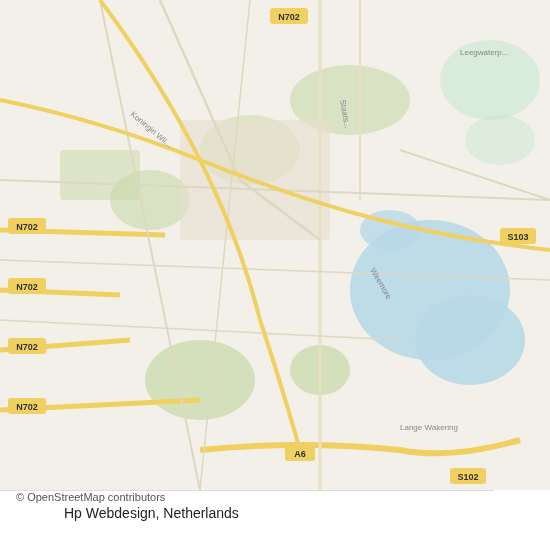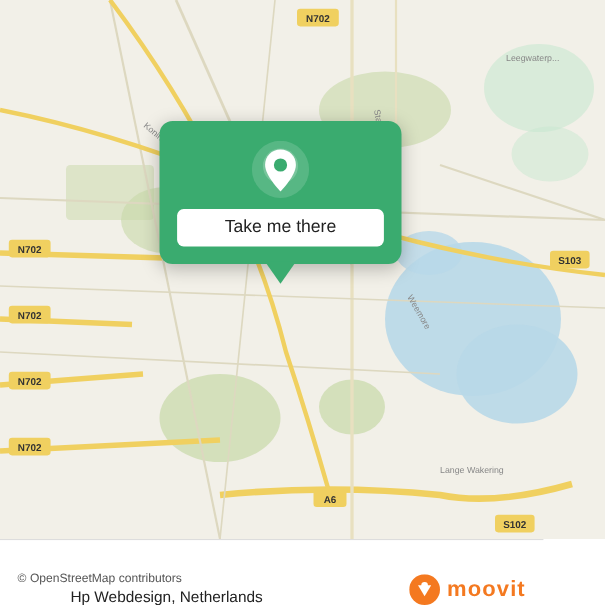--- a/index.html
+++ b/index.html
@@ -74,21 +74,21 @@
       width: 100%;
       text-align: center;
     }
 
     #footer {
       width: 494px;
       height: 60px;
       background: #fff;
       border-top: 1px solid #ddd;
       display: flex;
-      align-items: flex-end;
+      align-items: flex-start;
       justify-content: space-between;
       padding: 0 16px;
     }
 
     #footer-left {
       display: flex;
       flex-direction: column;
       gap: 2px;
     }
 
@@ -196,44 +196,21 @@
 
     <text x="340" y="100" font-size="8" fill="#888" transform="rotate(80, 340, 100)">Staats...</text>
 
     <text x="460" y="55" font-size="8" fill="#888">Leegwaterp...</text>
 
     <text x="400" y="430" font-size="8" fill="#888">Lange Wakering</text>
 
     <text x="130" y="115" font-size="8" fill="#888" transform="rotate(40, 130, 115)">Koningin Wil...</text>
   </svg>
 
-  <div id="popup-card">
-
-    <svg id="pin-icon" viewBox="0 0 52 52" xmlns="http://www.w3.org/2000/svg">
-      <circle cx="26" cy="26" r="26" fill="white" opacity="0.15"></circle>
-
-      <circle cx="26" cy="23" r="16" fill="white" opacity="0.2"></circle>
-
-      <path d="M26 8 C18 8 12 14 12 22 C12 32 26 46 26 46 C26 46 40 32 40 22 C40 14 34 8 26 8Z" fill="white"></path>
-
-      <circle cx="26" cy="22" r="6" fill="#3aab6f"></circle>
-    </svg>
-
-    <button id="take-me-there-btn">Take me there</button>
-  </div>
 </div>
 
 <div id="footer">
   <div id="footer-left">
     <span id="openstreetmap-credit">© OpenStreetMap contributors</span>
     <span id="location-name">Hp Webdesign, Netherlands</span>
   </div>
 
-  <div id="moovit-logo">
-
-    <svg id="moovit-icon" viewBox="0 0 28 28" xmlns="http://www.w3.org/2000/svg">
-      <circle cx="14" cy="14" r="14" fill="#f47920"></circle>
-      <path d="M8 10 L14 20 L20 10 Z" fill="white"></path>
-      <circle cx="14" cy="10" r="3" fill="white"></circle>
-    </svg>
-    <span id="moovit-text">moovit</span>
-  </div>
 </div>
 
 </body></html>

